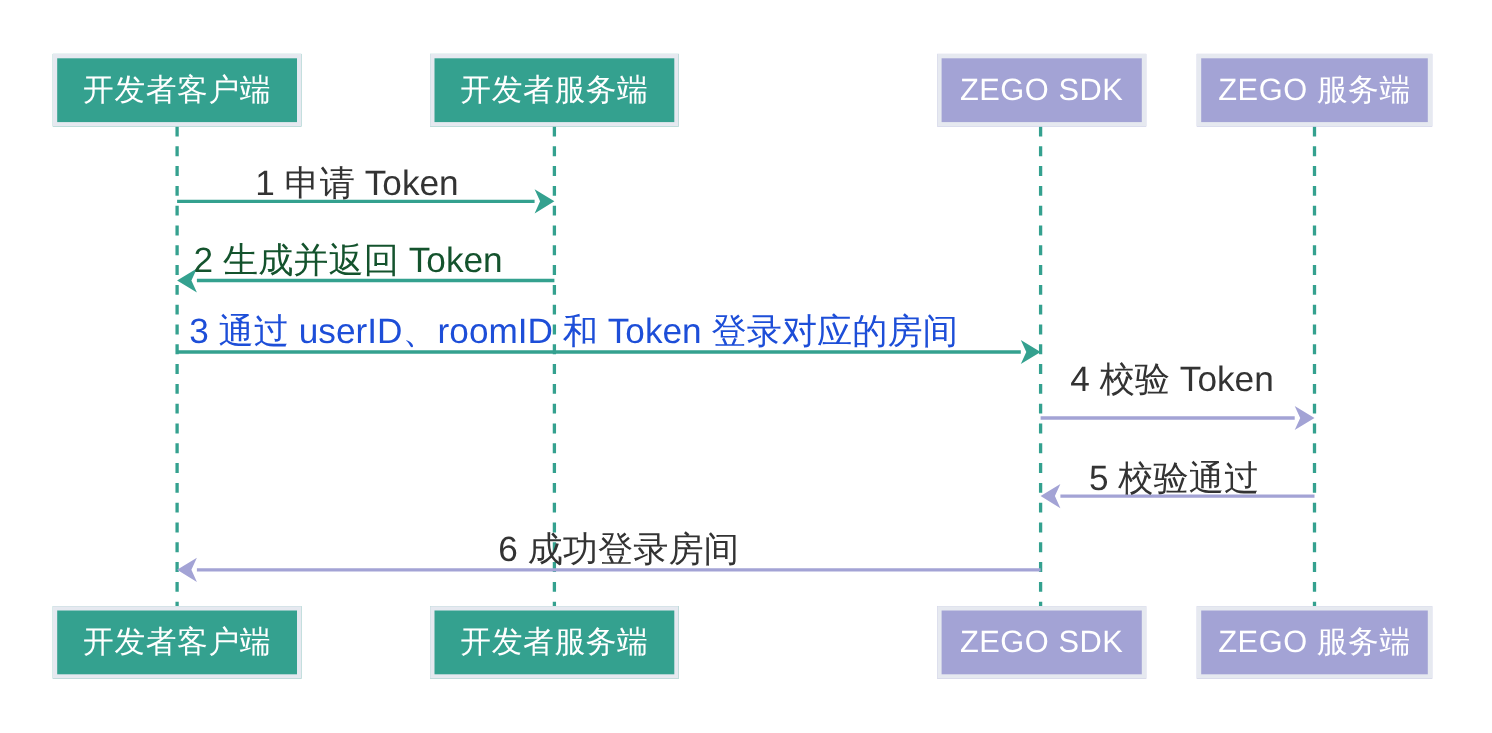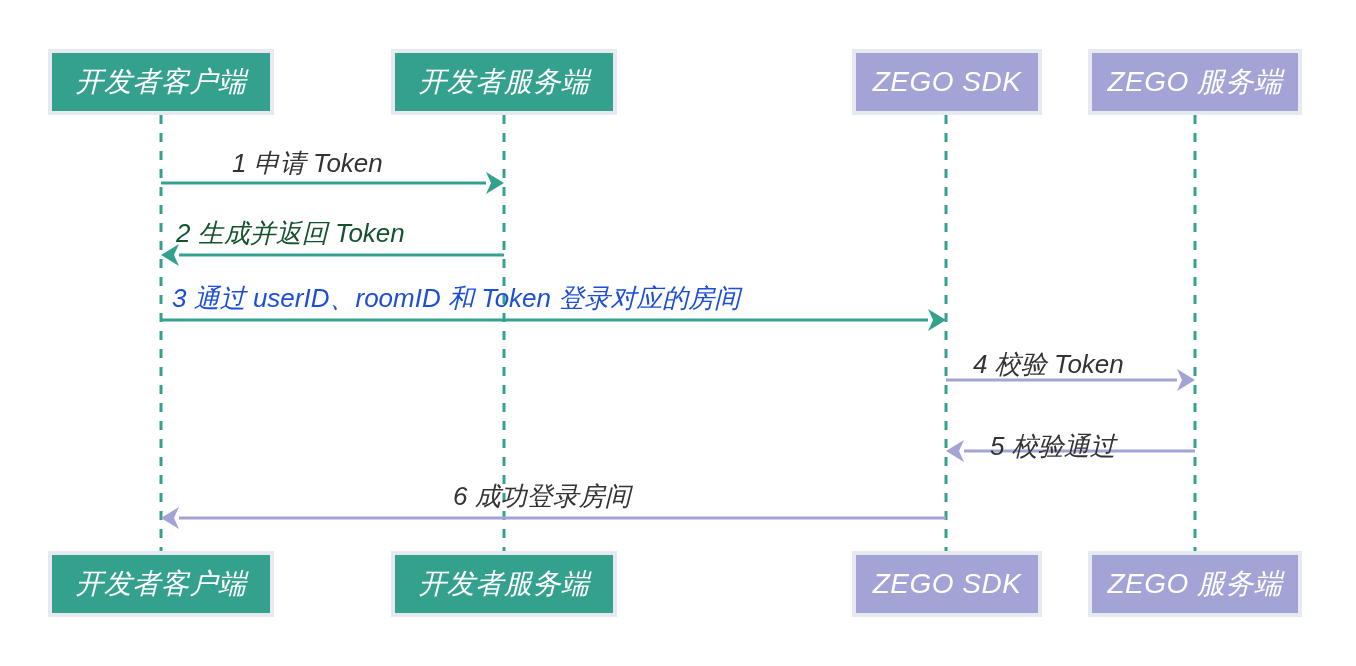--- a/index.html
+++ b/index.html
@@ -10,21 +10,20 @@
   body {
     width: 1356px;
     height: 666px;
     font-family: "Liberation Sans", "DejaVu Sans", sans-serif;
     overflow: hidden;
   }
   #diagram {
     position: relative;
     width: 1116px;
     height: 666px;
-    font-style: italic;
   }
   #diagram svg {
     display: block;
   }
   .participant-box {
     position: absolute;
     box-sizing: border-box;
     display: flex;
     align-items: center;
     justify-content: center;
@@ -32,21 +31,21 @@
     font-size: 28px;
     line-height: 1;
     letter-spacing: 0.5px;
     border: 4px solid #e6e9f0;
     white-space: nowrap;
     user-select: none;
   }
   .msg-label {
     position: absolute;
     color: #333333;
-    font-size: 26px;
+    font-size: 32px;
     line-height: 1;
     white-space: nowrap;
     user-select: none;
   }
 </style>
 </head>
 <body>
 
 <div id="diagram">
   <svg id="diagram-svg" width="1356" height="666">
@@ -99,16 +98,16 @@
     </div>
     <div class="participant-box" style="left: 852px; top: 551px; width: 190px; height: 66px; background: rgb(163, 163, 213); border-color: rgb(230, 233, 240); color: rgb(255, 255, 255);">
       <span>ZEGO SDK</span>
     </div>
     <div class="participant-box" style="left: 1088px; top: 551px; width: 214px; height: 66px; background: rgb(163, 163, 213); border-color: rgb(230, 233, 240); color: rgb(255, 255, 255);">
       <span>ZEGO 服务端</span>
     </div>
     <div class="msg-label" style="left: 232px; top: 150px; color: rgb(51, 51, 51);">1 申请 Token</div>
     <div class="msg-label" style="left: 176px; top: 220px; color: #14532d;">2 生成并返回 Token</div>
     <div class="msg-label" style="left: 172px; top: 285px; color: #1d4ed8;">3 通过 userID、roomID 和 Token 登录对应的房间</div>
-    <div class="msg-label" style="left: 973px; top: 351px; color: rgb(51, 51, 51);">4 校验 Token</div>
-    <div class="msg-label" style="left: 990px; top: 433px; color: rgb(51, 51, 51);">5 校验通过</div>
+    <div class="msg-label" style="left: 973px; top: 328px; color: rgb(51, 51, 51);">4 校验 Token</div>
+    <div class="msg-label" style="left: 990px; top: 418px; color: rgb(51, 51, 51);">5 校验通过</div>
     <div class="msg-label" style="left: 443px; top: 483px; color: rgb(51, 51, 51); margin-left: 10px;">6 成功登录房间</div>
   </div>
 
 </body></html>

